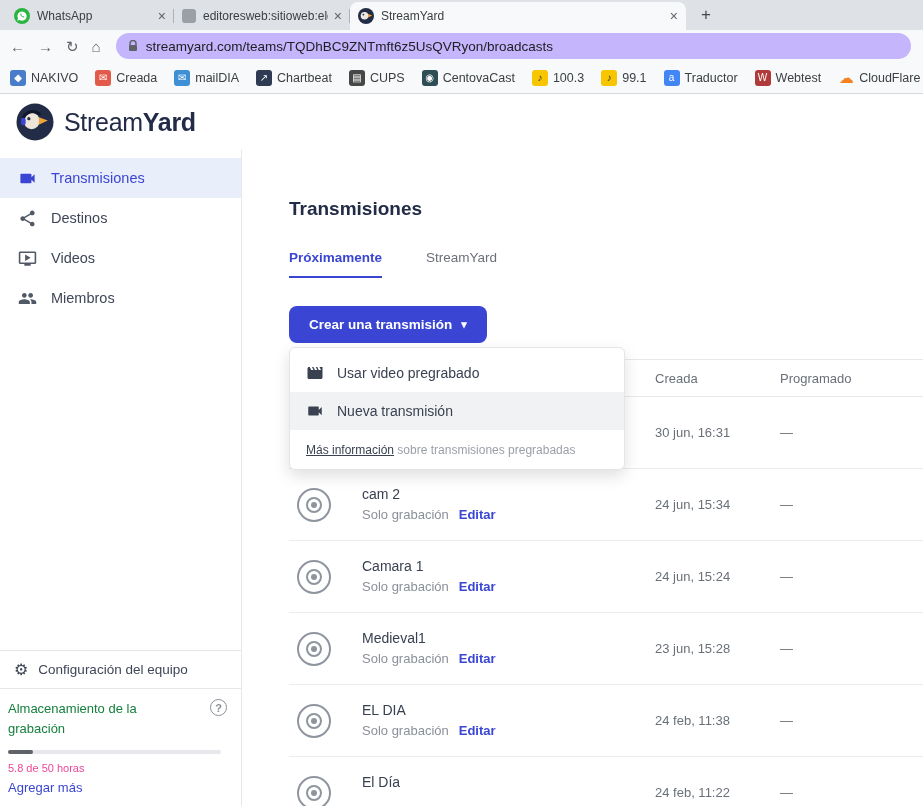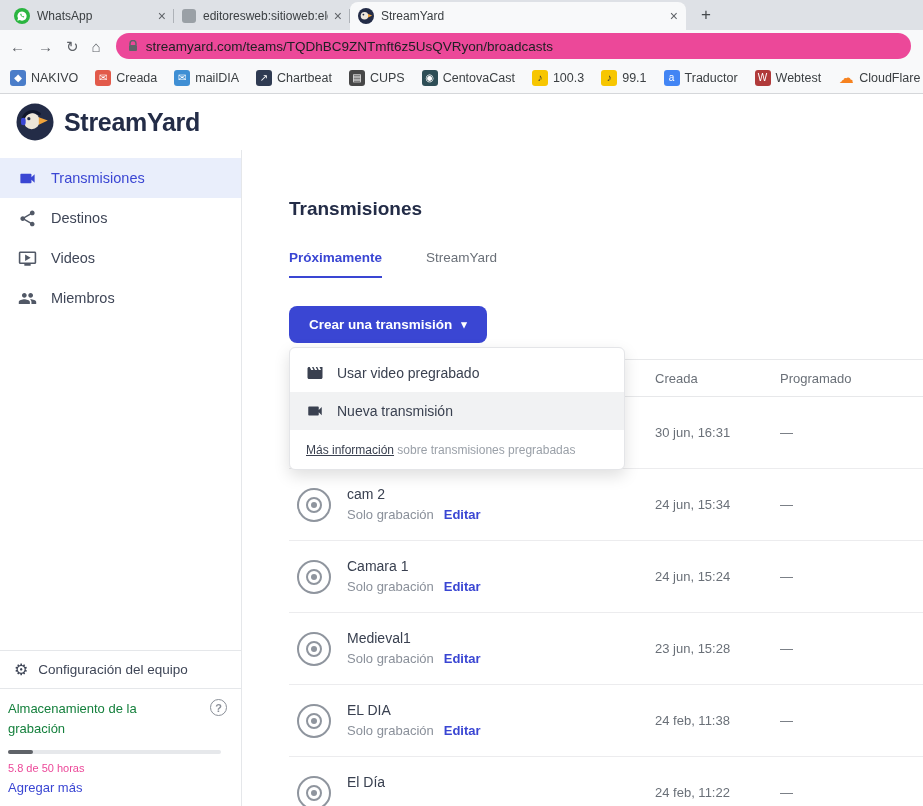--- a/index.html
+++ b/index.html
@@ -14,32 +14,32 @@
   .tab.t1 { width:168px; } .tab.t2 { width:176px; } .tab.t3 { width:336px; }
   .favicon { width:16px; height:16px; flex:0 0 16px; margin-right:7px; }
   .site-ic { width:14px; height:14px; flex:0 0 14px; margin-right:7px; background:#9aa0a6; border-radius:3px; }
   .tab-title { flex:1; font-size:12px; color:#3c4043; white-space:nowrap; overflow:hidden; text-overflow:clip; }
   .tab-close { font-size:14px; color:#5f6368; margin-left:6px; line-height:1; cursor:pointer; }
   .newtab { width:24px; height:24px; margin:0 0 3px 8px; display:flex; align-items:center; justify-content:center; font-size:17px; color:#45494d; cursor:pointer; }
 
   
   .toolbar { height:32px; background:#f8f9fa; display:flex; align-items:center; padding:0 10px; gap:13px; flex:0 0 32px; }
   .nav-ic { font-size:15px; color:#5f6368; cursor:pointer; line-height:1; }
-  .urlbar { flex:1; height:26px; background:#ec4899; border-radius:13px; display:flex; align-items:center; padding:0 12px; gap:8px; margin:0 2px 0 2px; cursor:text; }
+  .urlbar { flex:1; height:26px; background:#c4b5fd; border-radius:13px; display:flex; align-items:center; padding:0 12px; gap:8px; margin:0 2px 0 2px; cursor:text; }
   .url { font-size:13.5px; color:#202124; white-space:nowrap; overflow:hidden; }
 
   
   .bookmarks { height:32px; background:#f8f9fa; border-bottom:1px solid #d5d7da; display:flex; align-items:center; padding:0 10px; gap:17px; flex:0 0 32px; overflow:hidden; }
   .bm { display:flex; align-items:center; gap:5px; font-size:12.5px; color:#3c4043; white-space:nowrap; cursor:pointer; }
   .bm-ic { width:16px; height:16px; border-radius:3px; display:flex; align-items:center; justify-content:center; font-size:10px; color:#fff; flex:0 0 16px; line-height:1; }
 
   
   .app-header { height:56px; display:flex; align-items:center; padding-left:16px; gap:10px; background:#fff; flex:0 0 56px; cursor:pointer; }
   .brand { font-size:25px; color:#232c47; letter-spacing:-0.3px; }
-  .brand .reg { font-weight:700;margin-top:48px; } .brand .bold { font-weight:800; }
+  .brand .reg { font-weight:400;margin-top:48px; } .brand .bold { font-weight:800; }
 
   
   .app-body { display:flex; height:656px; }
   .sidebar { width:242px; flex:0 0 242px; border-right:1px solid #e5e7ea; position:relative; padding-top:8px; background:#fff; }
   .side-item { height:40px; display:flex; align-items:center; gap:14px; padding-left:18px; font-size:14.5px; color:#3f4657; cursor:pointer; }
   .side-item.active { background:#e9eefb; color:#3a46d3; }
   .side-ic { width:19px; height:19px; flex:0 0 19px; fill:#515866; }
   .side-item.active .side-ic { fill:#3a46d3; }
 
   .sidebar-bottom { position:absolute; bottom:0; left:0; right:0; background:#fff; }
@@ -69,21 +69,21 @@
   .dd-item { display:flex; align-items:center; gap:13px; padding:10px 16px; font-size:14px; color:#3a4150; cursor:pointer; }
   .dd-item.hover { background:#f1f2f3; }
   .dd-ic { width:18px; height:18px; flex:0 0 18px; fill:#3a4150; }
   .dd-footer { padding:13px 16px 2px; font-size:12px; color:#9aa0a8; }
   .dd-footer .link { color:#3a4150; text-decoration:underline; cursor:pointer; }
 
   .table { margin-top:16px; }
   .thead, .trow { display:grid; grid-template-columns:366px 125px 1fr; align-items:center; }
   .thead { height:38px; border-top:1px solid #e7e8ea; border-bottom:1px solid #e7e8ea; font-size:13px; color:#6a7078; }
   .trow { height:72px; border-bottom:1px solid #ececee; font-size:13px; color:#6a7078; cursor:pointer; }
-  .bcast { display:flex; align-items:center; gap:16px; padding-left:8px; }
+  .bcast { display:flex; align-items:center; gap:31px; padding-left:8px; }
   .rec { width:34px; height:34px; border:2px solid #8f959e; border-radius:50%; display:flex; align-items:center; justify-content:center; flex:0 0 34px; }
   .rec-inner { width:16px; height:16px; border:2px solid #8f959e; border-radius:50%; display:flex; align-items:center; justify-content:center; }
   .rec-dot { width:6px; height:6px; background:#8f959e; border-radius:50%; }
   .b-title { font-size:14px; color:#394050; margin-bottom:5px; }
   .b-sub { font-size:13px; color:#8a909a; display:flex; gap:10px; height:16px; }
   .edit { color:#3a46d3; font-weight:600; cursor:pointer; }
 </style>
 </head>
 <body>
 

